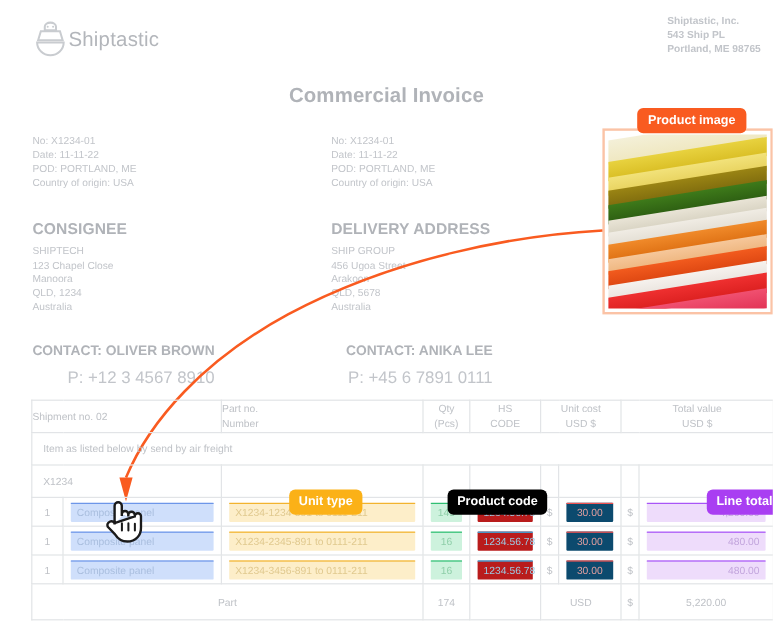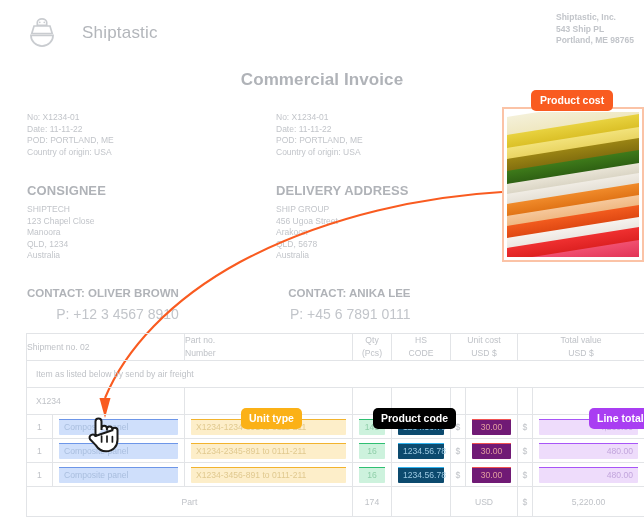--- a/index.html
+++ b/index.html
@@ -7,21 +7,21 @@
     width:644px;height:530px;
     background:#ffffff;
     font-family:"Liberation Sans", sans-serif;
     color:#b9bcc0;
     overflow:hidden;
     position:relative;
   }
   .page{position:absolute;inset:0;}
 
   
-  .logo-row{position:absolute;left:27px;top:17px;display:flex;align-items:center;gap:25px;}
+  .logo-row{position:absolute;left:27px;top:17px;display:flex;align-items:center;gap:0;}
   .logo-icon{width:30px;height:32px;display:block;color:#c9ccd0;}
   .logo-text{font-size:17px;color:#b3b6bb;letter-spacing:.2px;}
 
   .corp-addr{position:absolute;left:556px;top:12px;font-size:8.5px;line-height:11.5px;
              font-weight:bold;color:#c2c5ca;white-space:nowrap;}
 
   .doc-title{position:absolute;left:0;right:0;top:70px;text-align:center;
              font-size:17px;font-weight:bold;color:#b0b3b8;letter-spacing:.1px;}
 
   .meta{position:absolute;font-size:8.5px;line-height:11.6px;color:#c2c5ca;white-space:nowrap;}
@@ -63,23 +63,23 @@
 
   
   .chip{display:block;padding:3px 5px 3px;border-radius:1px;position:relative;}
   .chip::before{content:"";position:absolute;left:0;right:0;top:0;height:1.6px;}
   .chip.blue{background:#cfdffb;color:#a9bede;}
   .chip.blue::before{background:#6d96e8;}
   .chip.amber{background:#fdeec9;color:#e0c98f;}
   .chip.amber::before{background:#f2b32e;}
   .chip.green{background:#cdf2dd;color:#8fcfa9;}
   .chip.green::before{background:#2fbf72;}
-  .chip.cyan{background:#0c4a6e;color:#9cc9e2;}
+  .chip.cyan{background:#b91c1c;color:#9cc9e2;}
   .chip.cyan::before{background:#30b3ef;}
-  .chip.red{background:#701a75;color:#e29f9f;}
+  .chip.red{background:#0c4a6e;color:#e29f9f;}
   .chip.red::before{background:#f05252;}
   .chip.purple{background:#eedcfb;color:#c3a6dd;}
   .chip.purple::before{background:#a855f7;}
 
   .cell-inner{padding:2px 6px;}
 
   
   .callout{position:absolute;color:#fff;font-size:10.5px;font-weight:bold;
            padding:4px 8px 5px;border-radius:5px;white-space:nowrap;z-index:5;}
   .callout.amber{background:#fbb117;}
@@ -167,21 +167,21 @@
       <span style="top:42%;height:9%;background:linear-gradient(#e9e4d6,#d6d1c0);"></span>
       <span style="top:49%;height:9%;background:linear-gradient(#f0ece4,#e2ddd2);"></span>
       <span style="top:56%;height:10%;background:linear-gradient(#f08a2a,#dd6f12);"></span>
       <span style="top:64%;height:9%;background:linear-gradient(#f6c79a,#edb47c);"></span>
       <span style="top:71%;height:10%;background:linear-gradient(#f25b1e,#db4410);"></span>
       <span style="top:79%;height:9%;background:linear-gradient(#f6f2ee,#e9e3dd);"></span>
       <span style="top:86%;height:12%;background:linear-gradient(#ef3030,#d81d1d);"></span>
       <span style="top:95%;height:12%;background:linear-gradient(#f05070,#e23356);"></span>
     </div>
   </div>
-  <div class="badge-prod">Product cost</div>
+  <div class="badge-prod">Product image</div>
 
   <svg class="arrow-svg" viewBox="0 0 644 530">
     <path d="M502 192 C 430 196, 330 214, 240 262 C 170 300, 125 350, 105 398" fill="none" stroke="#f95b20" stroke-width="2.1"></path>
     <path d="M105 418 L 99.5 398 L 110.5 398 Z" fill="#f95b20"></path>
   </svg>
 
   <table class="tbl">
     <colgroup>
       <col style="width:26px">
         <col style="width:132px">

